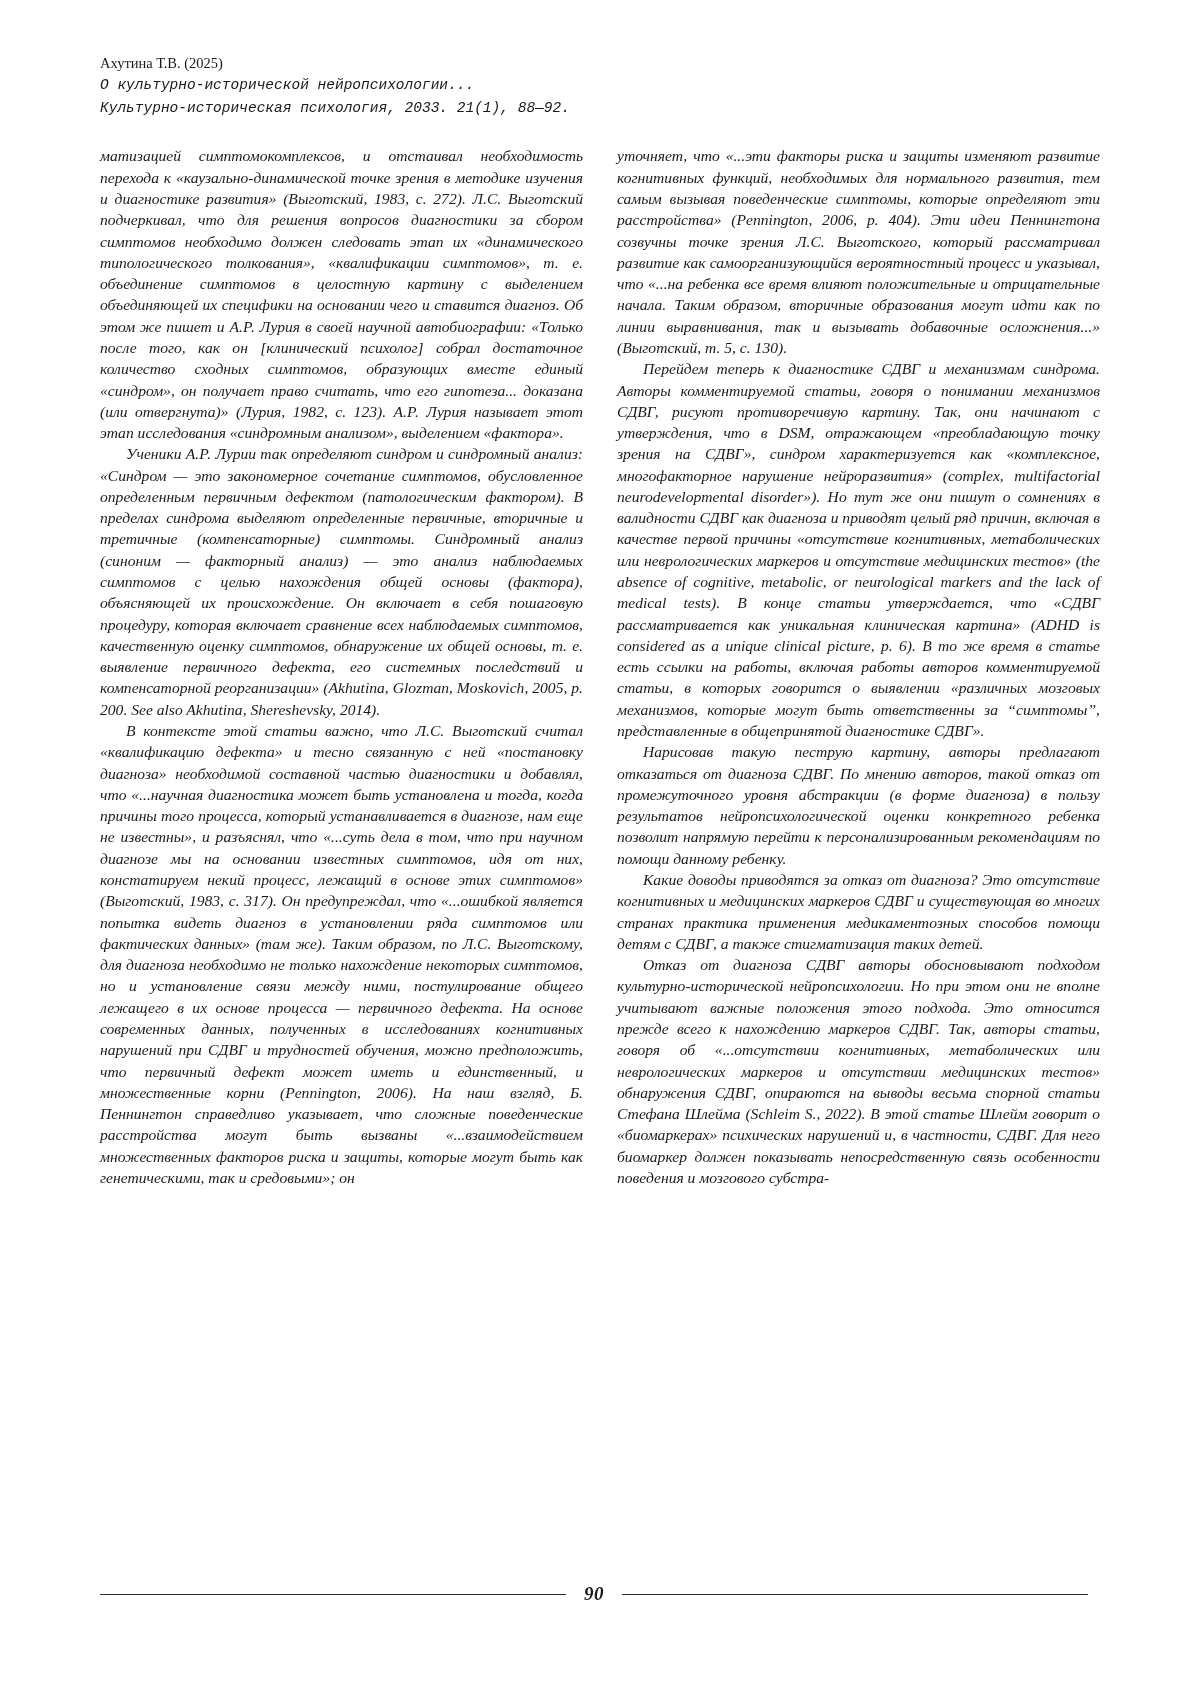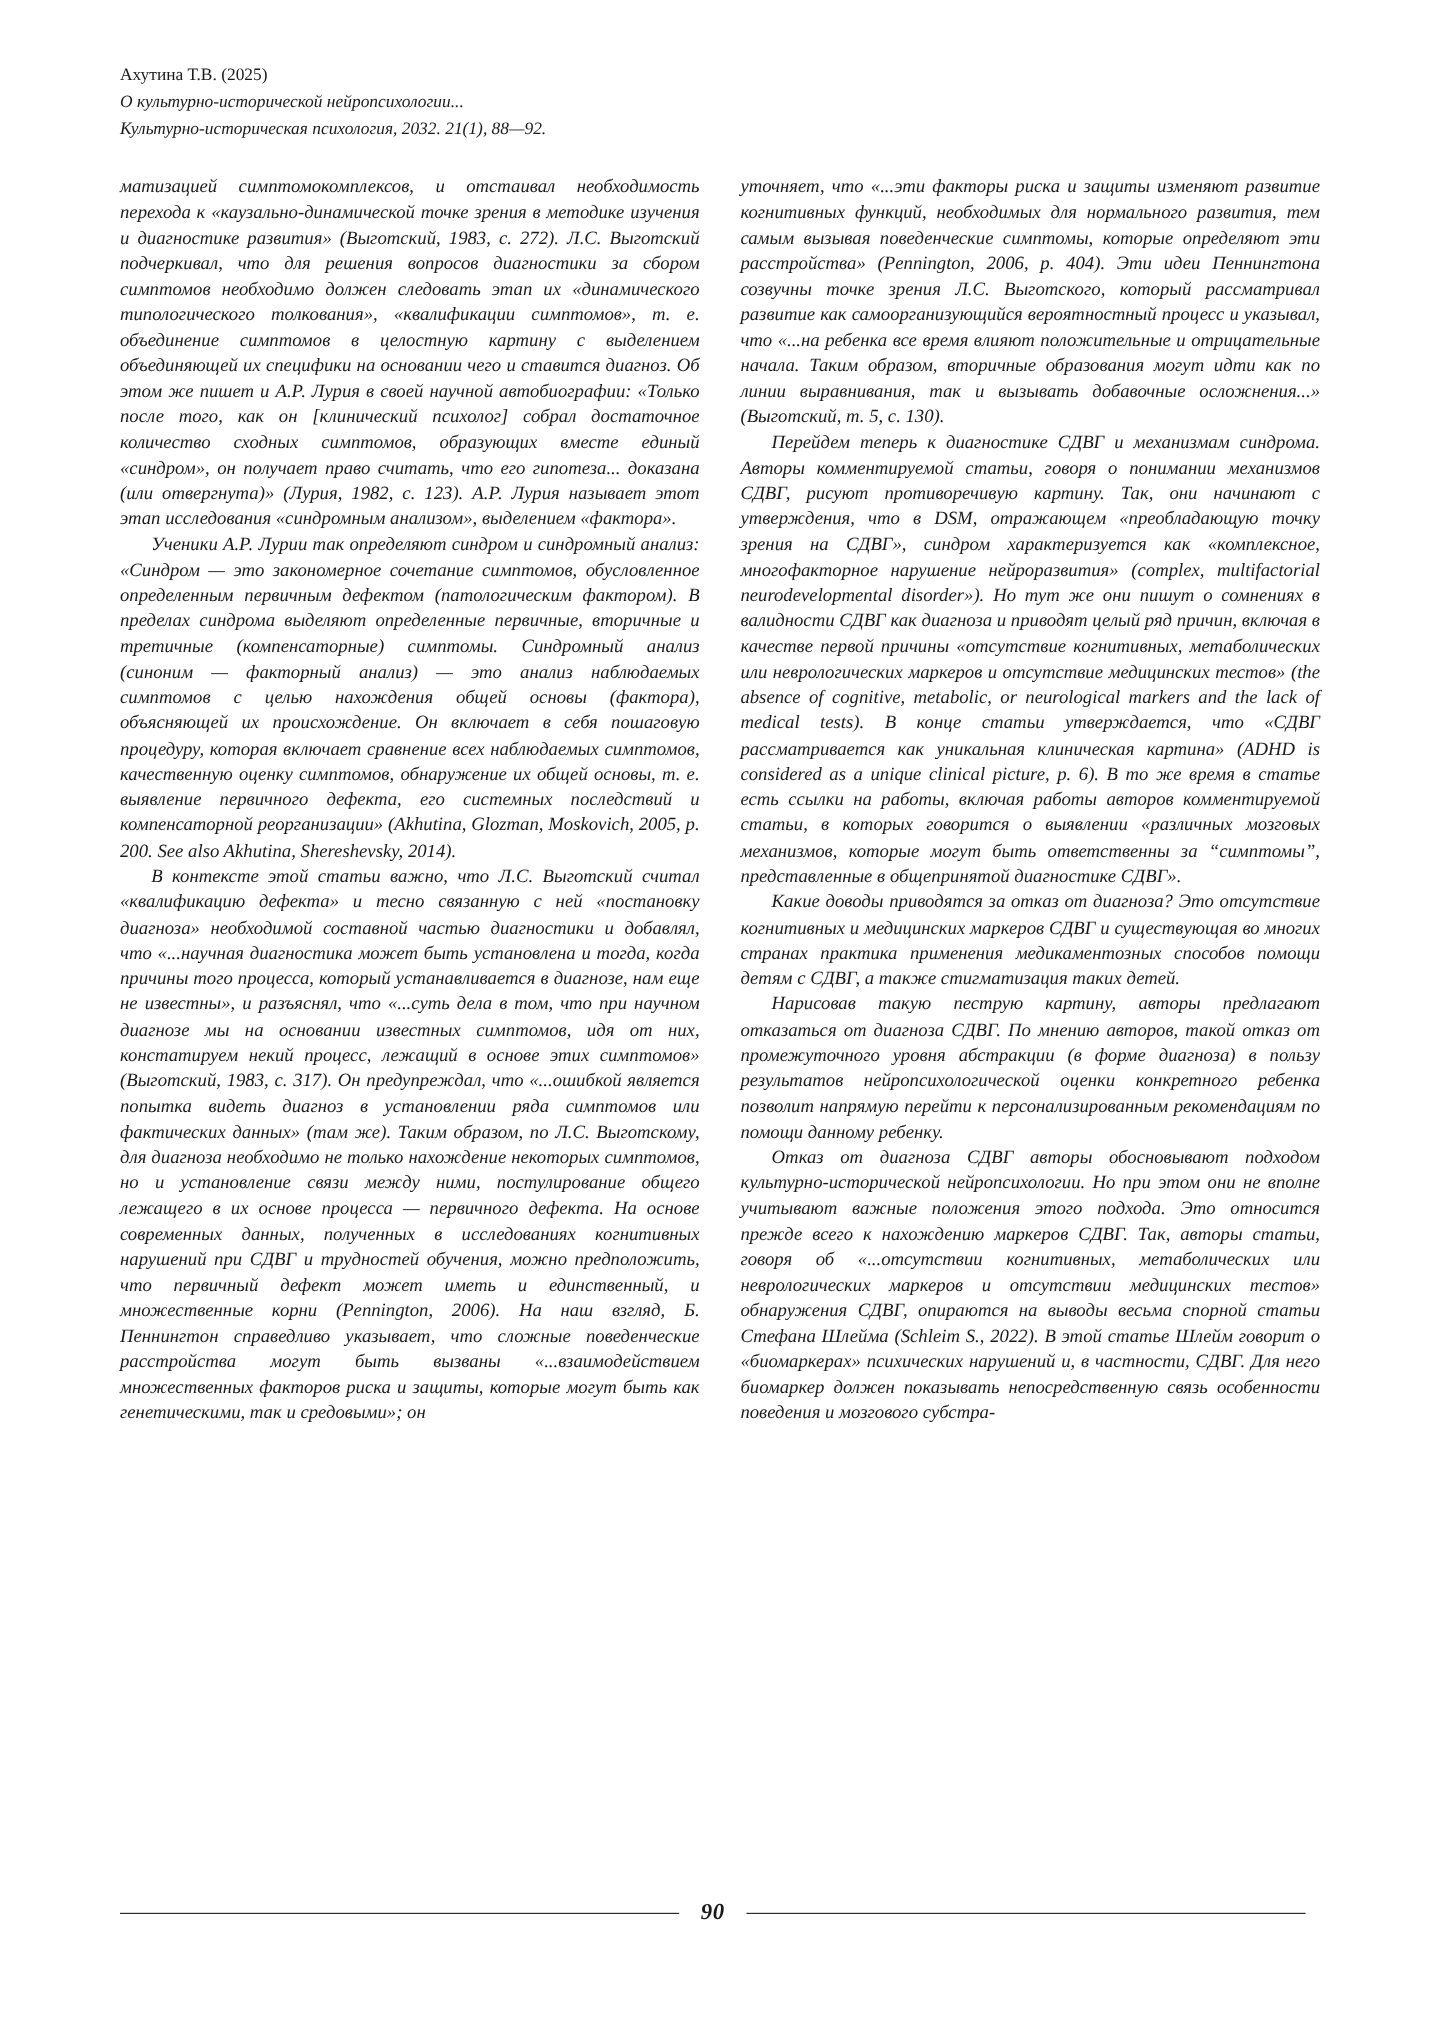--- a/index.html
+++ b/index.html
@@ -35,20 +35,21 @@
     text-align: left;
   }
   .runhead .right {
     text-align: right;
   }
   .rh-line {
     white-space: nowrap;
   }
   .rh-italic {
     font-style: italic;
+    font-family: Liberation Mono, monospace;
   }
   .rh-issue i { font-style: italic; }
 
   
   .columns {
     margin-top: 26px;
     display: flex;
     gap: 34px;
     align-items: flex-start;
   }
@@ -96,37 +97,37 @@
 </style>
 </head>
 <body>
 
 <div class="page">
 
   <div class="runhead">
     <div class="left">
       <div class="rh-line">Ахутина Т.В. (2025)</div>
       <div class="rh-line rh-italic">О культурно-исторической нейропсихологии...</div>
-      <div class="rh-line rh-italic rh-issue"><span>Культурно-историческая психология, 2032. </span><i>21</i><span>(1), 88—92.</span></div>
+      <div class="rh-line rh-italic rh-issue"><span>Культурно-историческая психология, 2033. </span><i>21</i><span>(1), 88—92.</span></div>
     </div>
   </div>
 
   <div class="columns">
 
     <div class="col">
       <p class="first">матизацией симптомокомплексов, и отстаивал необходимость перехода к «каузально-динамической точке зрения в методике изучения и диагностике развития» (Выготский, 1983, с. 272). Л.С. Выготский подчеркивал, что для решения вопросов диагностики за сбором симптомов необходимо должен следовать этап их «динамического типологического толкования», «квалификации симптомов», т. е. объединение симптомов в целостную картину с выделением объединяющей их специфики на основании чего и ставится диагноз. Об этом же пишет и А.Р. Лурия в своей научной автобиографии: «Только после того, как он [клинический психолог] собрал достаточное количество сходных симптомов, образующих вместе единый «синдром», он получает право считать, что его гипотеза... доказана (или отвергнута)» (Лурия, 1982, с. 123). А.Р. Лурия называет этот этап исследования «синдромным анализом», выделением «фактора».</p>
       <p class="indent">Ученики А.Р. Лурии так определяют синдром и синдромный анализ: «Синдром — это закономерное сочетание симптомов, обусловленное определенным первичным дефектом (патологическим фактором). В пределах синдрома выделяют определенные первичные, вторичные и третичные (компенсаторные) симптомы. Синдромный анализ (синоним — факторный анализ) — это анализ наблюдаемых симптомов с целью нахождения общей основы (фактора), объясняющей их происхождение. Он включает в себя пошаговую процедуру, которая включает сравнение всех наблюдаемых симптомов, качественную оценку симптомов, обнаружение их общей основы, т. е. выявление первичного дефекта, его системных последствий и компенсаторной реорганизации» (Akhutina, Glozman, Moskovich, 2005, p. 200. See also Akhutina, Shereshevsky, 2014).</p>
       <p class="indent">В контексте этой статьи важно, что Л.С. Выготский считал «квалификацию дефекта» и тесно связанную с ней «постановку диагноза» необходимой составной частью диагностики и добавлял, что «...научная диагностика может быть установлена и тогда, когда причины того процесса, который устанавливается в диагнозе, нам еще не известны», и разъяснял, что «...суть дела в том, что при научном диагнозе мы на основании известных симптомов, идя от них, констатируем некий процесс, лежащий в основе этих симптомов» (Выготский, 1983, с. 317). Он предупреждал, что «...ошибкой является попытка видеть диагноз в установлении ряда симптомов или фактических данных» (там же). Таким образом, по Л.С. Выготскому, для диагноза необходимо не только нахождение некоторых симптомов, но и установление связи между ними, постулирование общего лежащего в их основе процесса — первичного дефекта. На основе современных данных, полученных в исследованиях когнитивных нарушений при СДВГ и трудностей обучения, можно предположить, что первичный дефект может иметь и единственный, и множественные корни (Pennington, 2006). На наш взгляд, Б. Пеннингтон справедливо указывает, что сложные поведенческие расстройства могут быть вызваны «...взаимодействием множественных факторов риска и защиты, которые могут быть как генетическими, так и средовыми»; он</p>
     </div>
 
     <div class="col">
       <p class="first">уточняет, что «...эти факторы риска и защиты изменяют развитие когнитивных функций, необходимых для нормального развития, тем самым вызывая поведенческие симптомы, которые определяют эти расстройства» (Pennington, 2006, p. 404). Эти идеи Пеннингтона созвучны точке зрения Л.С. Выготского, который рассматривал развитие как самоорганизующийся вероятностный процесс и указывал, что «...на ребенка все время влияют положительные и отрицательные начала. Таким образом, вторичные образования могут идти как по линии выравнивания, так и вызывать добавочные осложнения...» (Выготский, т. 5, с. 130).</p>
       <p class="indent">Перейдем теперь к диагностике СДВГ и механизмам синдрома. Авторы комментируемой статьи, говоря о понимании механизмов СДВГ, рисуют противоречивую картину. Так, они начинают с утверждения, что в DSM, отражающем «преобладающую точку зрения на СДВГ», синдром характеризуется как «комплексное, многофакторное нарушение нейроразвития» (complex, multifactorial neurodevelopmental disorder»). Но тут же они пишут о сомнениях в валидности СДВГ как диагноза и приводят целый ряд причин, включая в качестве первой причины «отсутствие когнитивных, метаболических или неврологических маркеров и отсутствие медицинских тестов» (the absence of cognitive, metabolic, or neurological markers and the lack of medical tests). В конце статьи утверждается, что «СДВГ рассматривается как уникальная клиническая картина» (ADHD is considered as a unique clinical picture, p. 6). В то же время в статье есть ссылки на работы, включая работы авторов комментируемой статьи, в которых говорится о выявлении «различных мозговых механизмов, которые могут быть ответственны за “симптомы”, представленные в общепринятой диагностике СДВГ».</p>
+      <p class="indent">Нарисовав такую пеструю картину, авторы предлагают отказаться от диагноза СДВГ. По мнению авторов, такой отказ от промежуточного уровня абстракции (в форме диагноза) в пользу результатов нейропсихологической оценки конкретного ребенка позволит напрямую перейти к персонализированным рекомендациям по помощи данному ребенку.</p>
       <p class="indent">Какие доводы приводятся за отказ от диагноза? Это отсутствие когнитивных и медицинских маркеров СДВГ и существующая во многих странах практика применения медикаментозных способов помощи детям с СДВГ, а также стигматизация таких детей.</p>
-      <p class="indent">Нарисовав такую пеструю картину, авторы предлагают отказаться от диагноза СДВГ. По мнению авторов, такой отказ от промежуточного уровня абстракции (в форме диагноза) в пользу результатов нейропсихологической оценки конкретного ребенка позволит напрямую перейти к персонализированным рекомендациям по помощи данному ребенку.</p>
       <p class="indent">Отказ от диагноза СДВГ авторы обосновывают подходом культурно-исторической нейропсихологии. Но при этом они не вполне учитывают важные положения этого подхода. Это относится прежде всего к нахождению маркеров СДВГ. Так, авторы статьи, говоря об «...отсутствии когнитивных, метаболических или неврологических маркеров и отсутствии медицинских тестов» обнаружения СДВГ, опираются на выводы весьма спорной статьи Стефана Шлейма (Schleim S., 2022). В этой статье Шлейм говорит о «биомаркерах» психических нарушений и, в частности, СДВГ. Для него биомаркер должен показывать непосредственную связь особенности поведения и мозгового субстра-</p>
     </div>
 
   </div>
 
   <div class="footer">
     <div class="rule"></div>
     <div class="pageno">90</div>
     <div class="rule"></div>
   </div>

